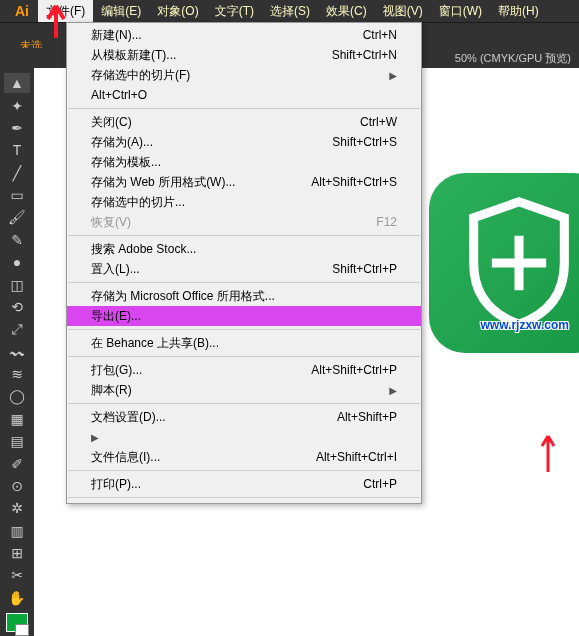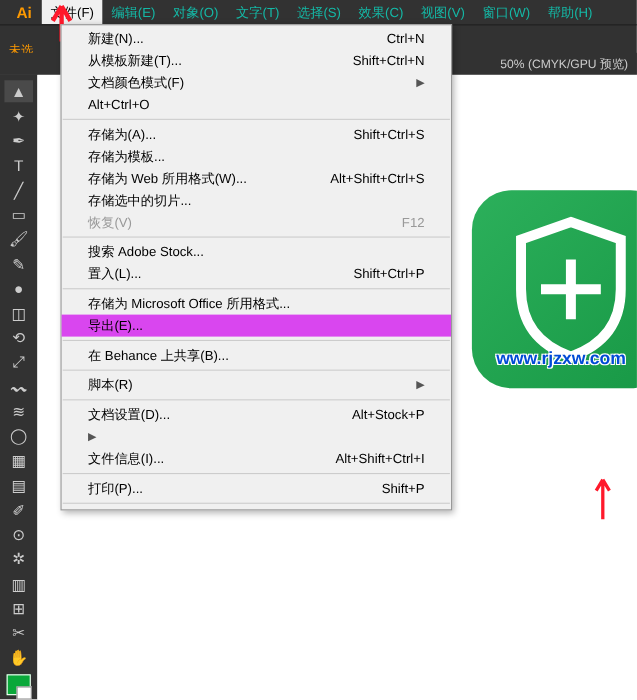--- a/index.html
+++ b/index.html
@@ -1,48 +1,48 @@
 <!DOCTYPE html>
 <html><head>
 <meta charset="utf-8">
 <style>
 * { margin: 0; padding: 0; box-sizing: border-box; font-family: "Microsoft YaHei", sans-serif; }
 body { background: #fff; width: 579px; height: 636px; overflow: hidden; position: relative; }
 
 .menubar { background: #323232; height: 22px; display: flex; align-items: center; padding-left: 6px; }
 .logo { width: 32px; height: 22px; display: flex; align-items: center; justify-content: center; color: #ff9a00; font-weight: bold; font-size: 14px; text-align: center; }
-.menu-item { color: #14b8a6; font-size: 12px; padding: 0 8px; height: 22px; display: flex; align-items: center; cursor: pointer; }
+.menu-item { color: #fef9c3; font-size: 12px; padding: 0 8px; height: 22px; display: flex; align-items: center; cursor: pointer; }
 .menu-item.active { background: #f0f0f0; color: #000; }
 
 .optionbar { position: absolute; top: 22px; left: 0; right: 0; height: 46px; background: #323232; border-top: 1px solid #1a1a1a; display: flex; align-items: center; padding-left: 8px; gap: 6px; }
 .opt-label { color: #bbb; font-size: 11px; }
 .opt-input { background: #262626; border: 1px solid #555; color: #ddd; font-size: 11px; padding: 1px 20px 1px 4px; height: 18px; }
-.opt-orange { color: #ff9a00; font-size: 11px; }
+.opt-orange { color: #ff9a00; font-size: 11px; margin-left: 12px; }
 .top-extra { position: absolute; top: 26px; right: 4px; display: flex; align-items: center; gap: 4px; }
 .title-strip { position: absolute; top: 48px; left: 0; right: 0; height: 20px; background: #323232; color: #ccc; font-size: 11px; display: flex; align-items: center; justify-content: flex-end; padding-right: 8px; }
 
 .toolbar { position: absolute; top: 68px; left: 0; width: 34px; bottom: 0; background: #323232; display: flex; flex-direction: column; align-items: center; padding-top: 4px; }
 .tool { width: 26px; height: 24px; display: flex; align-items: center; justify-content: center; color: #ccc; cursor: pointer; font-size: 14px; margin: 1px 0; }
 .tool.selected { background: #4a4a4a; }
 .swatch-fg { width: 22px; height: 22px; background: #0aa83a; border: 1px solid #fff; margin-top: 4px; }
 .swatch-bg { width: 14px; height: 14px; background: #fff; border: 1px solid #888; margin-top: -8px; margin-left: 10px; }
 
-.menu-dropdown { position: absolute; top: 22px; left: 55px; width: 356px; background: #f0f0f0; border: 1px solid #999; box-shadow: 2px 2px 6px rgba(0,0,0,0.3); padding: 2px 0; z-index: 10; }
+.menu-dropdown { position: absolute; top: 22px; left: 66px; width: 356px; background: #f0f0f0; border: 1px solid #999; box-shadow: 2px 2px 6px rgba(0,0,0,0.3); padding: 2px 0; z-index: 10; }
 .mi { display: flex; justify-content: space-between; align-items: center; height: 20px; padding: 0 24px 0 24px; font-size: 12px; color: #000; cursor: pointer; }
 .mi.disabled { color: #999; cursor: default; }
 .mi.highlighted { background: #d946ef; }
 .mi .sub-arrow { font-size: 10px; color: #555; }
 .msep { height: 1px; background: #ccc; margin: 3px 1px; }
 
 .canvas-area { position: absolute; top: 68px; left: 34px; right: 0; bottom: 0; background: #fff; }
 .shield-app { position: absolute; top: 105px; right: -30px; width: 180px; height: 180px; }
 .shield-bg { width: 100%; height: 100%; background: #1aa94d; border-radius: 36px; position: relative; }
 .shield-bg::after { content:""; position:absolute; inset:0; border-radius:36px; background: linear-gradient(135deg, rgba(255,255,255,0.08), rgba(0,0,0,0.1)); }
 .shield-icon { position: absolute; top: 22px; left: 32px; width: 116px; height: 136px; }
-.watermark { position: absolute; top: 250px; right: 10px; color: #004bd6; font-weight: bold; font-size: 16px; text-shadow: 1px 1px 0 #fff, -1px -1px 0 #fff, 1px -1px 0 #fff, -1px 1px 0 #fff; }
+.watermark { position: absolute; top: 250px; right: 10px; color: #004bd6; font-weight: bold; font-size: 12px; text-shadow: 1px 1px 0 #fff, -1px -1px 0 #fff, 1px -1px 0 #fff, -1px 1px 0 #fff; }
 
 .arrow { position: absolute; pointer-events: none; }
 .arrow svg { width: 40px; height: 50px; }
 </style>
 </head>
 <body>
 
 <div class="menubar">
   <div class="logo">Ai</div>
   <div id="menubar-items" style="display: flex;">
@@ -111,27 +111,31 @@
 <div class="menu-dropdown" id="file-menu">
     <div class="mi">
       <span>新建(N)...</span>
       <span>Ctrl+N</span>
     </div>
     <div class="mi">
       <span>从模板新建(T)...</span>
       <span>Shift+Ctrl+N</span>
     </div>
     <div class="mi">
-      <span>文档颜色模式(F)</span>
+      <span>存储选中的切片(F)</span>
       <span class="sub-arrow">▶</span>
     </div>
     <div class="mi">
       <span>Alt+Ctrl+O</span>
     </div>
     <div class="msep"></div>
+    <div class="mi">
+      <span>关闭(C)</span>
+      <span>Ctrl+W</span>
+    </div>
     <div class="mi">
       <span>存储为(A)...</span>
       <span>Shift+Ctrl+S</span>
     </div>
     <div class="mi">
       <span>存储为模板...</span>
       <span></span>
     </div>
     <div class="mi">
       <span>存储为 Web 所用格式(W)...</span>
@@ -163,39 +167,43 @@
       <span>导出(E)...</span>
       <span></span>
     </div>
     <div class="msep"></div>
     <div class="mi">
       <span>在 Behance 上共享(B)...</span>
       <span></span>
     </div>
     <div class="msep"></div>
     <div class="mi">
+      <span>打包(G)...</span>
+      <span>Alt+Shift+Ctrl+P</span>
+    </div>
+    <div class="mi">
       <span>脚本(R)</span>
       <span class="sub-arrow">▶</span>
     </div>
     <div class="msep"></div>
     <div class="mi">
       <span>文档设置(D)...</span>
-      <span>Alt+Stock+P</span>
+      <span>Alt+Shift+P</span>
     </div>
     <div class="mi">
       <span class="sub-arrow">▶</span>
     </div>
     <div class="mi">
       <span>文件信息(I)...</span>
       <span>Alt+Shift+Ctrl+I</span>
     </div>
     <div class="msep"></div>
     <div class="mi">
       <span>打印(P)...</span>
-      <span>Shift+P</span>
+      <span>Ctrl+P</span>
     </div>
     <div class="msep"></div>
   </div>
 
 <div class="arrow" style="top:2px;left:36px">
   <svg viewBox="0 0 30 36">
       <path d="M15 2 L15 26 M15 2 L9 12 M15 2 L21 12" stroke="#ff192b" stroke-width="3" fill="none"></path>
     </svg>
 </div>
 <div class="arrow" style="top:394px;left:192px">

